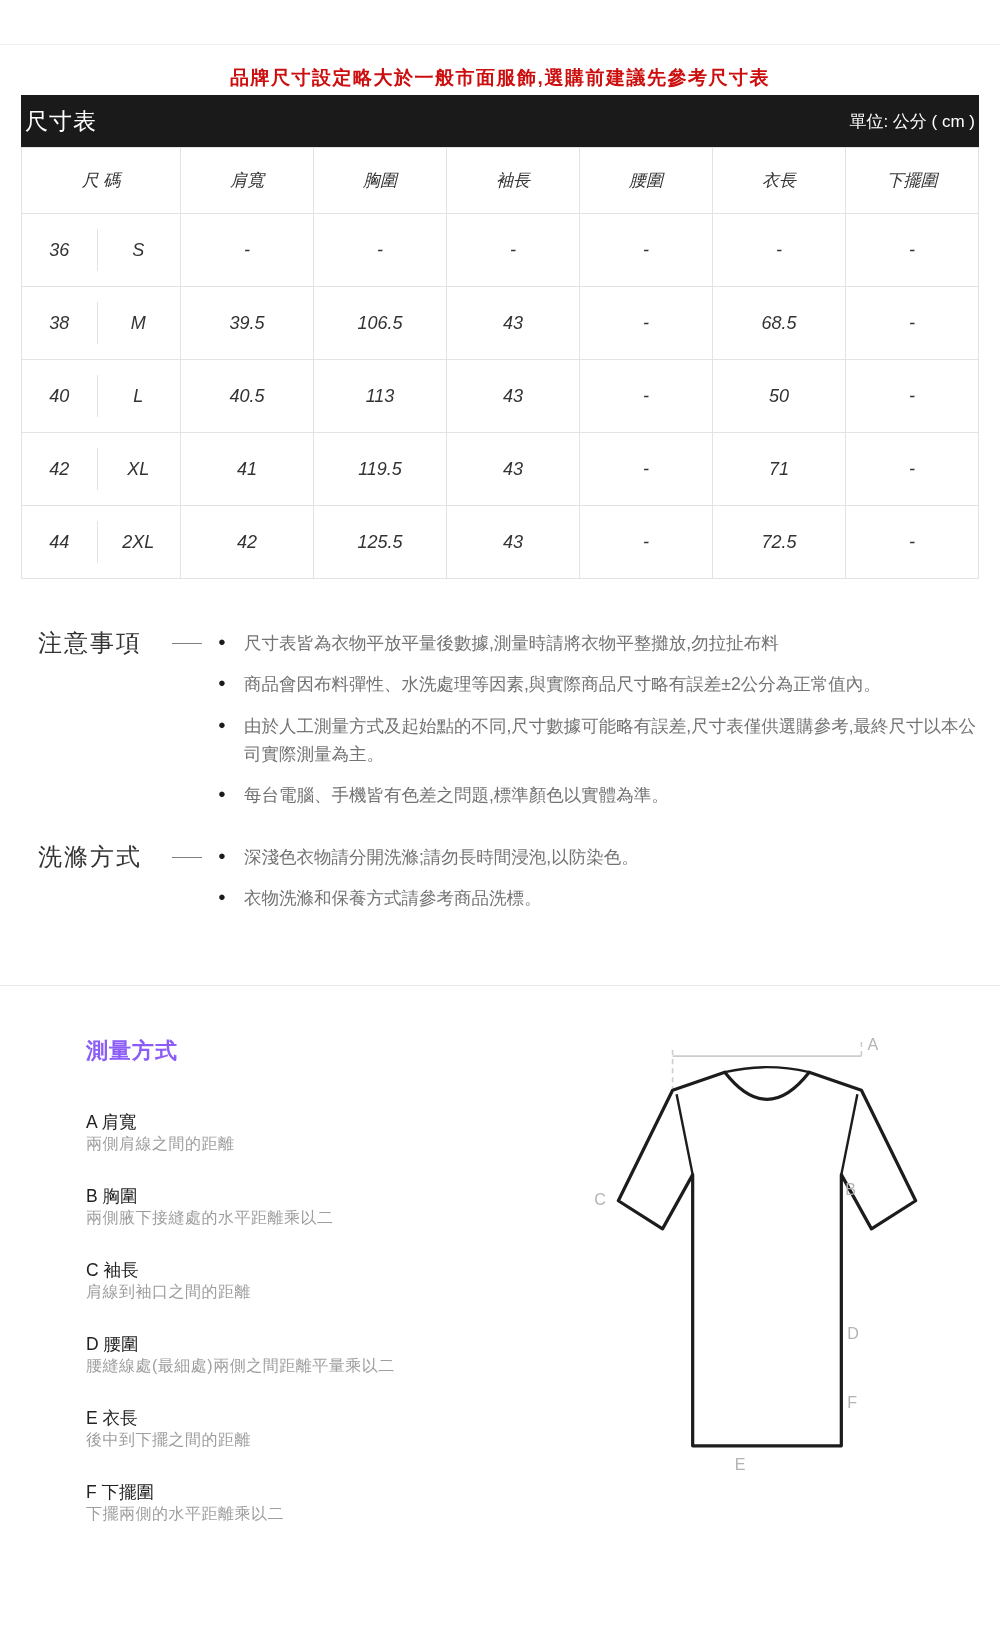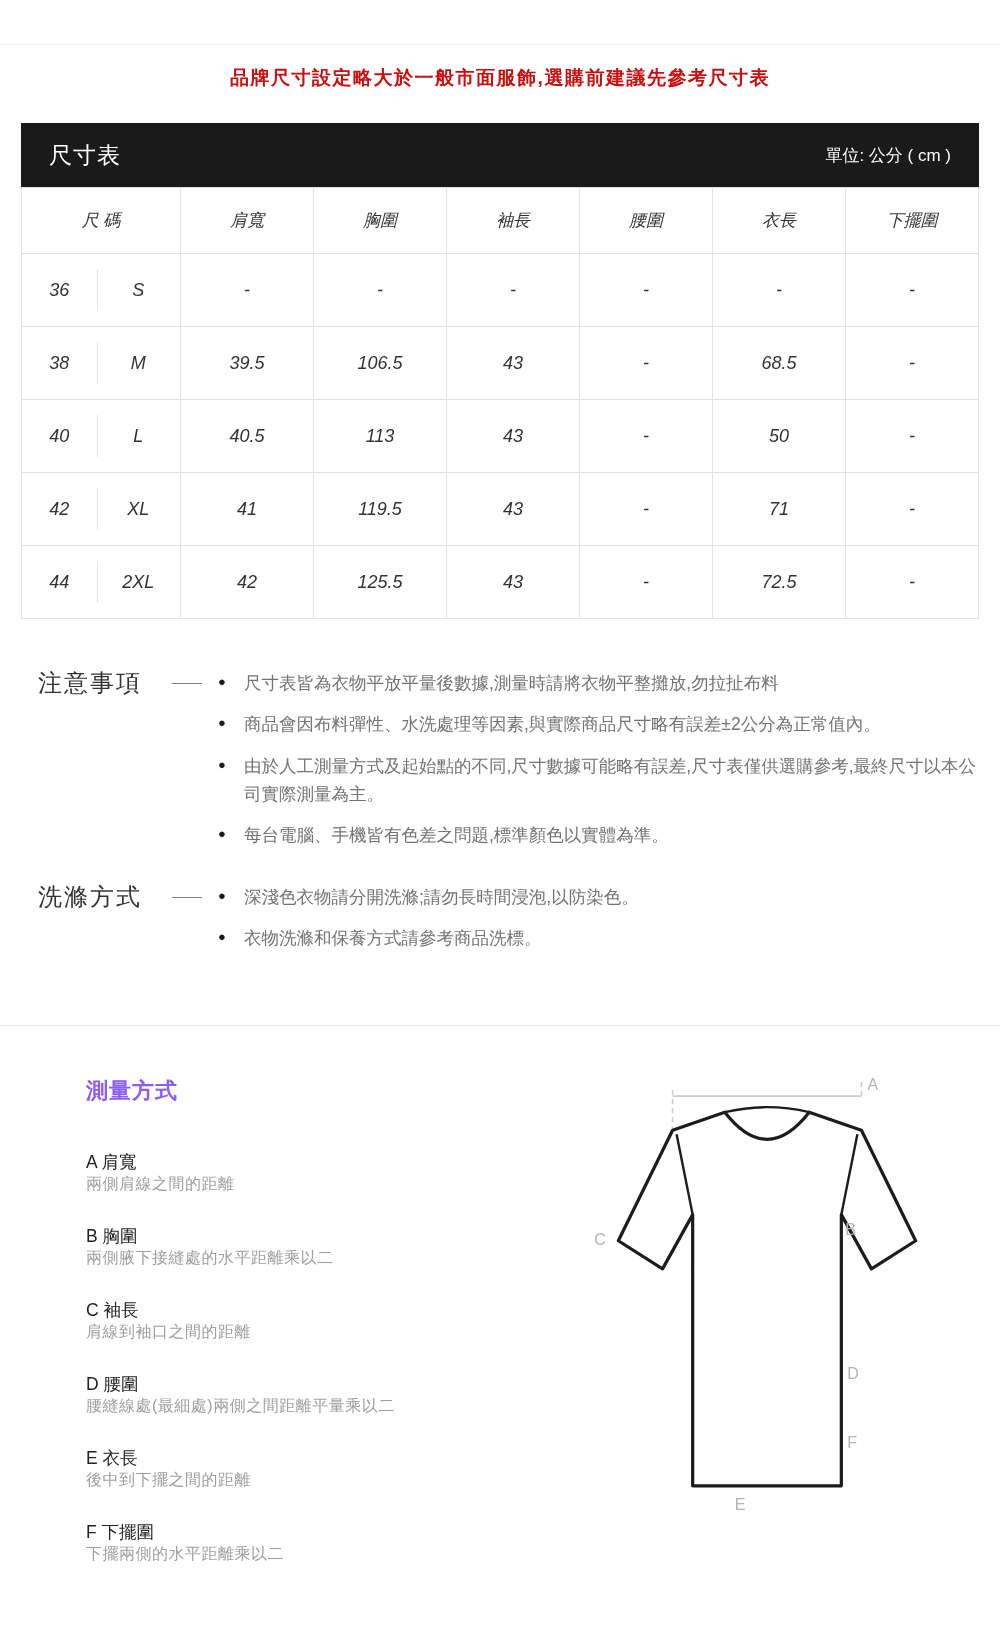--- a/index.html
+++ b/index.html
@@ -8,26 +8,26 @@
     width:1000px;
     font-family:"Liberation Sans","DejaVu Sans",sans-serif;
     color:#333;
   }
   .page { width:1000px; min-height:1628px; margin:0 auto; background:#fff; padding-bottom:60px; }
 
   .top-divider { border-top:1px solid #f0f0f0; margin-top:44px; }
 
   .notice {
     color:#cc0e0e; text-align:center; font-weight:700;
-    font-size:19px; letter-spacing:1.5px; margin:20px 0 32px;
+    font-size:19px; letter-spacing:1.5px; margin:20px 0 4px;
   }
 
   .bar {
-    margin:0 21px; background:#1a1a1a; color:#fff; height:64px;
-    display:flex; justify-content:space-between; align-items:center; padding:0 28px;
+    margin:0 21px; background:#1a1a1a; color:#fff; height:52px;
+    display:flex; justify-content:space-between; align-items:center; padding:0 4px;
   }
   .bar-title { font-size:23px; letter-spacing:1px; }
   .bar-unit  { font-size:17px; }
 
   table.size-table {
     width:958px; margin:0 21px; border-collapse:collapse; table-layout:fixed;font-style:italic;
   }
   .size-table th, .size-table td {
     border:1px solid #e3e3e3; text-align:center; font-weight:400;
     color:#333; padding:0;

